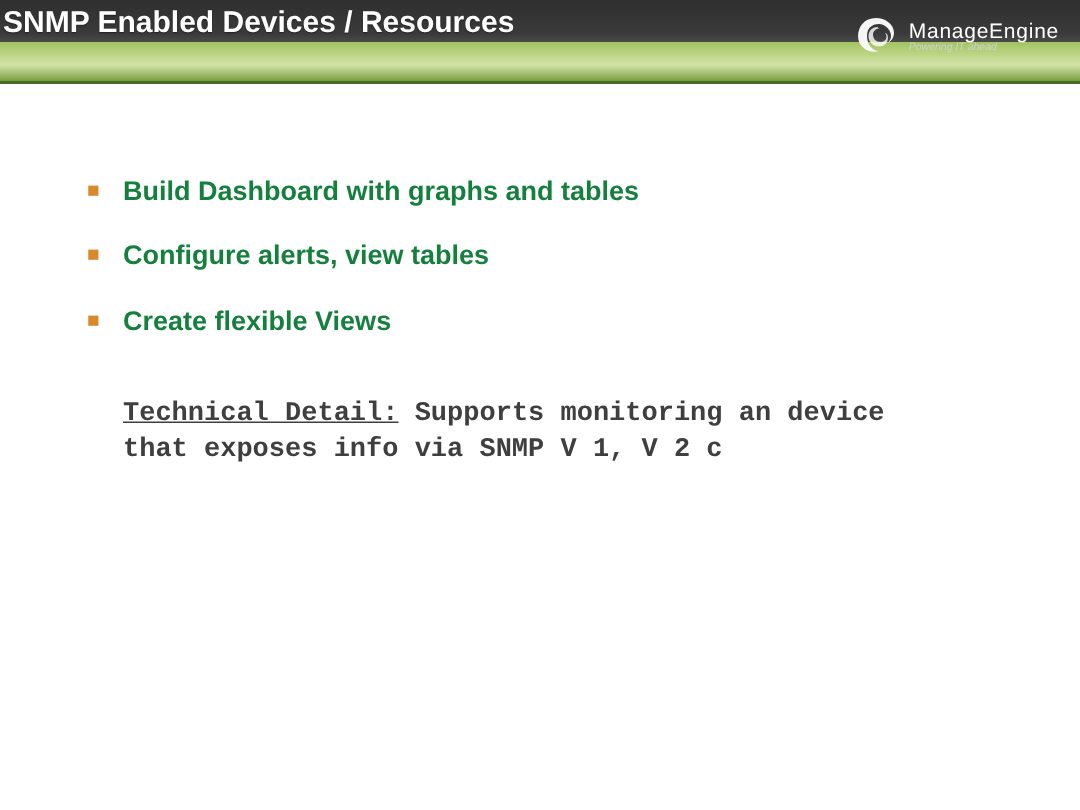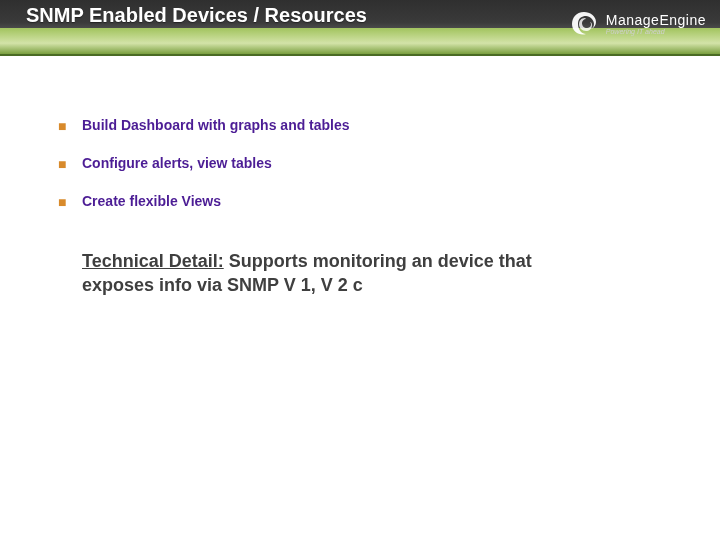--- a/index.html
+++ b/index.html
@@ -27,21 +27,21 @@
       position: absolute;
       top: 0; left: 0;
       width: 100%;
       height: 28px;
       background: linear-gradient(to bottom, #2f2f2f 0%, #3a3a3a 80%, #4a4a4a 100%);
       z-index: 2;
     }
     .title {
       position: absolute;
       top: 4px;
-      left: 26px;
+      left: 2px;
       color: #ffffff;
       font-weight: bold;
       font-size: 20px;
       z-index: 3;
       text-shadow: 0 1px 1px rgba(0,0,0,0.4);
     }
     .logo {
       position: absolute;
       top: 8px;
       right: 14px;
@@ -73,41 +73,42 @@
     .content {
       padding: 60px 58px 0 58px;
     }
     ul.bullets {
       list-style: none;
     }
     ul.bullets li {
       position: relative;
       padding-left: 24px;
       margin-bottom: 20px;
-      font-size: 14px;
+      font-size: 18px;
       font-weight: bold;
-      color: #4c1d95;
+      color: #15803d;
       line-height: 1.3;
     }
     ul.bullets li::before {
       content: "■";
       position: absolute;
       left: 0;
       top: 1px;
       color: #d88a2b;
       font-size: 14px;
     }
     .detail {
       margin-top: 38px;
       padding-left: 24px;
       font-size: 18px;
       font-weight: bold;
       color: #3f3f3f;
       line-height: 1.35;
       max-width: 540px;
+      font-family: Liberation Mono, monospace;
     }
     .detail .lead {
       text-decoration: underline;
     }
   </style>
 </head>
 <body>
 
 <div class="header">
   <div class="header-dark"></div>

